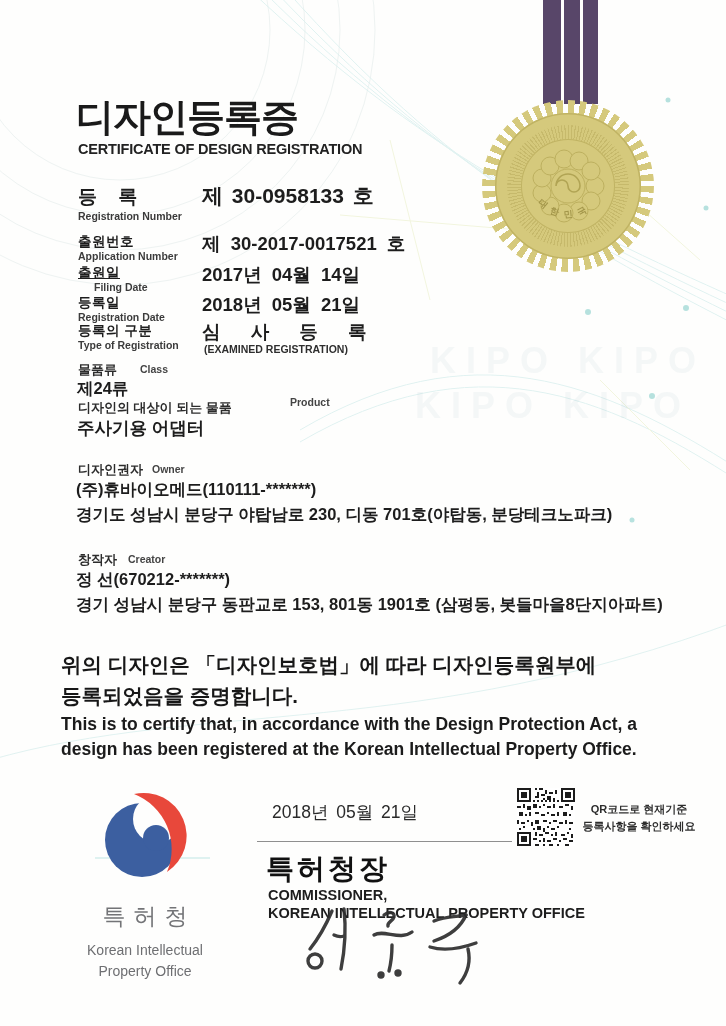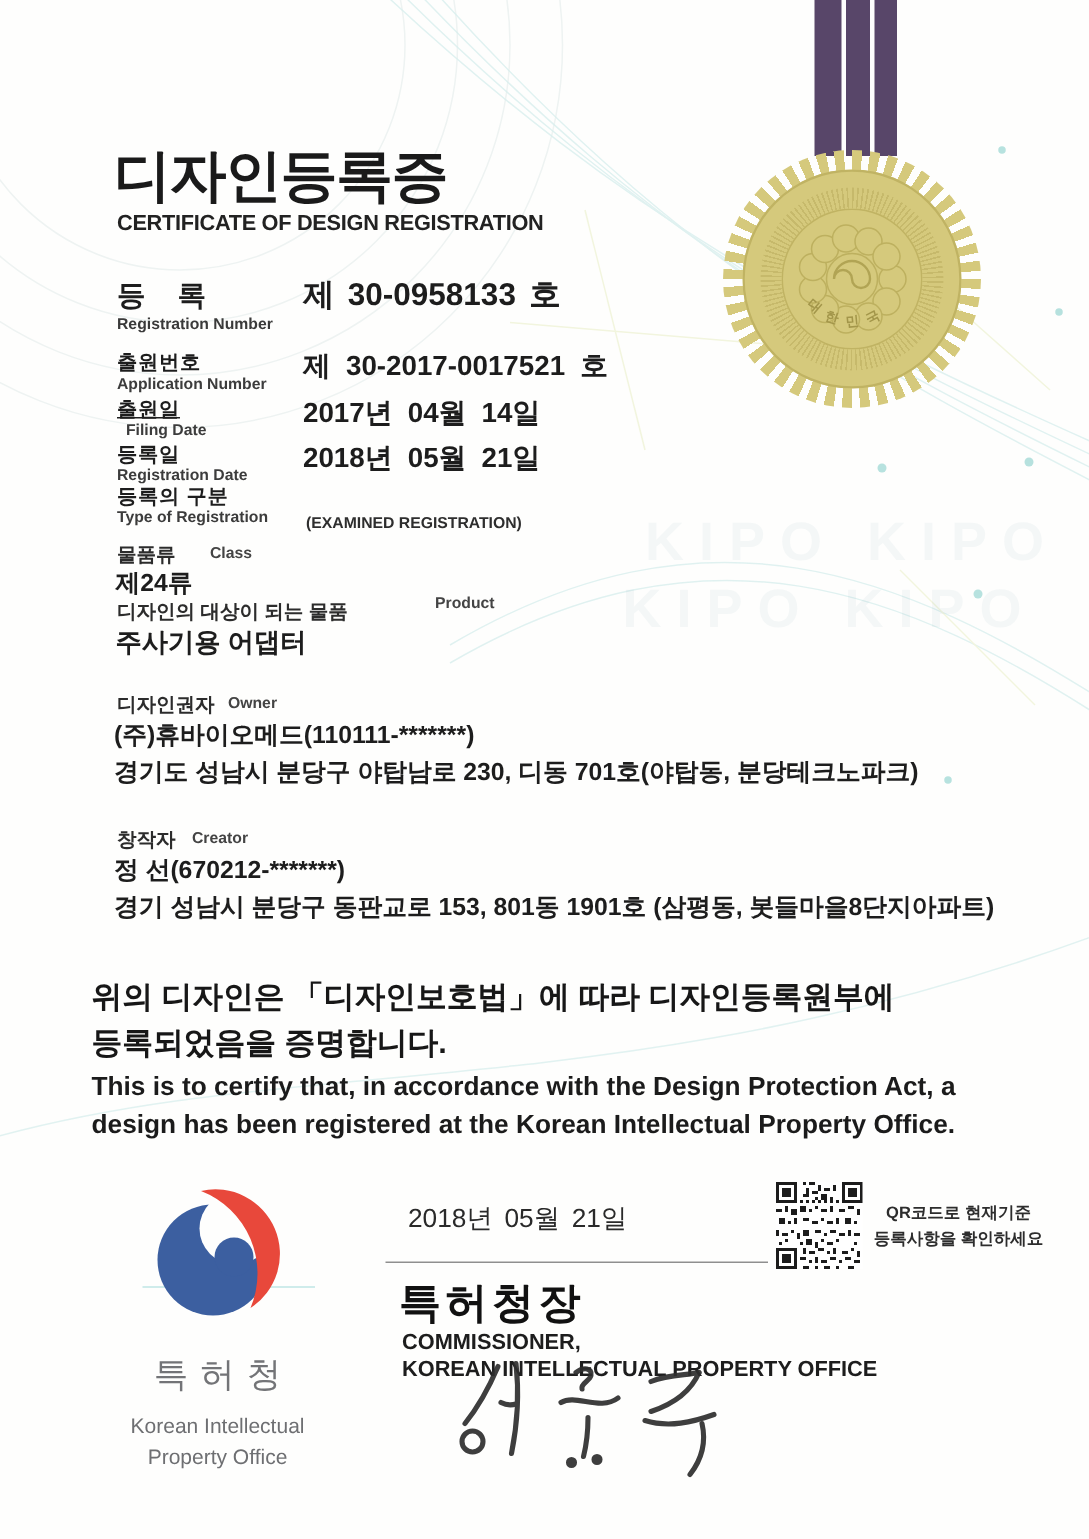--- a/index.html
+++ b/index.html
@@ -142,29 +142,30 @@
 
   <div class="abs reg-label">등 록</div>
   <div class="abs reg-sub">Registration Number</div>
   <div class="abs reg-value">제 30-0958133 호</div>
 
   <div class="abs f-label" style="left:78px;top:233px;">출원번호</div>
   <div class="abs f-sub" style="left:78px;top:250px;">Application Number</div>
   <div class="abs f-value" style="top:231px;">제 30-2017-0017521 호</div>
 
   <div class="abs f-label" style="left:78px;top:264px;text-decoration:underline;">출원일</div>
-  <div class="abs f-sub" style="left:84px;top:281px;">Filing Date</div>
+  <div class="abs f-sub" style="left:94px;top:281px;">Filing Date</div>
   <div class="abs f-value" style="top:262px;">2017년 04월 14일</div>
 
   <div class="abs f-label" style="left:78px;top:294px;">등록일</div>
   <div class="abs f-sub" style="left:78px;top:311px;">Registration Date</div>
   <div class="abs f-value" style="top:292px;">2018년 05월 21일</div>
 
   <div class="abs f-label" style="left:78px;top:322px;">등록의 구분</div>
   <div class="abs f-sub" style="left:78px;top:339px;">Type of Registration</div>
+  <div class="abs f-value spaced" style="top:319px;">심 사 등 록</div>
   <div class="abs f-value-sub" style="top:343px;">(EXAMINED REGISTRATION)</div>
 
   <div class="abs s-label" style="left:78px;top:361px;">물품류</div>
   <div class="abs s-sub" style="left:140px;top:363px;">Class</div>
   <div class="abs s-value" style="left:77px;top:378px;">제24류</div>
 
   <div class="abs s-label" style="left:78px;top:399px;">디자인의 대상이 되는 물품</div>
   <div class="abs s-sub" style="left:290px;top:396px;">Product</div>
   <div class="abs b-value" style="left:77px;top:416px;font-size:17.5px;">주사기용 어댑터</div>
 

